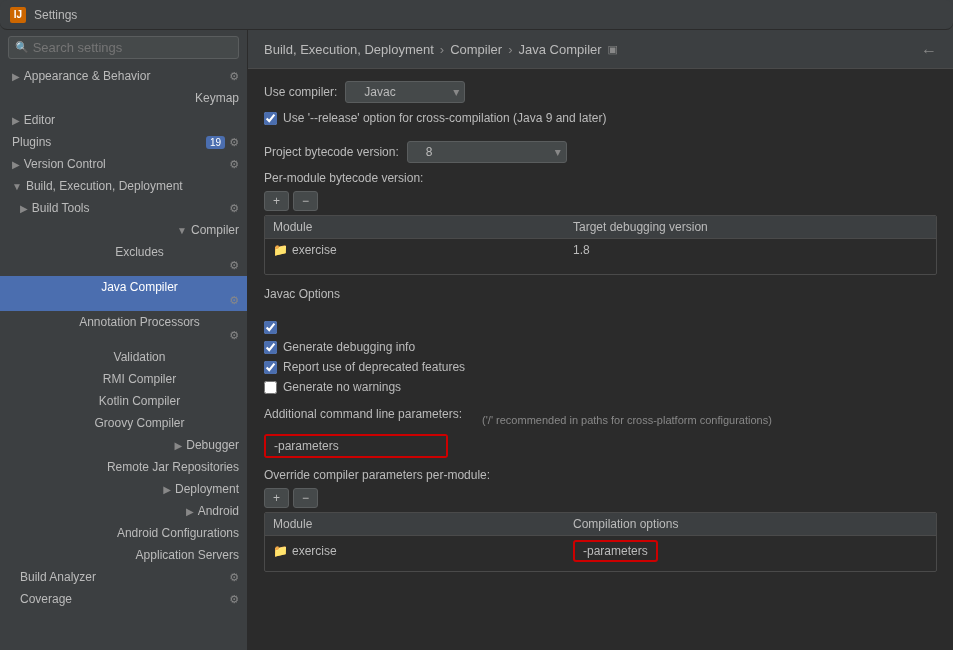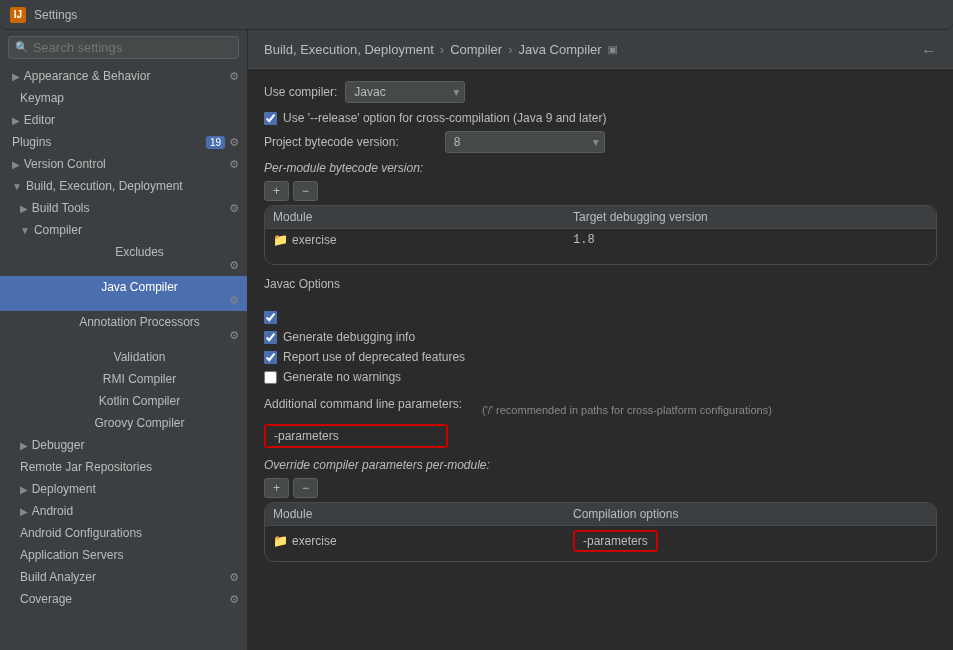--- a/index.html
+++ b/index.html
@@ -68,21 +68,21 @@
       border-radius: 3px;
       padding: 1px 4px;
       font-size: 10px;
     }
     .nav-item .gear-icon {
       margin-left: auto;
       color: #888;
       font-size: 11px;
     }
 
-    .nav-indent-1 { padding-left: 20px; }
+    .nav-indent-1 { padding-left: 20px; justify-content: flex-end; }
     .nav-indent-2 { padding-left: 40px; flex-direction: column; }
 
     
     .content {
       flex: 1;
       background: #2b2b2b;
       overflow-y: auto;
       display: flex;
       flex-direction: column;
     }
@@ -110,21 +110,21 @@
       display: flex;
       align-items: center;
       margin-bottom: 8px;
     }
     .form-label { color: #bbbbbb; font-size: 12px; margin-right: 8px; }
 
     .dropdown {
       background: #45494a;
       border: 1px solid #5a5d5e;
       border-radius: 3px;
-      padding: 3px 24px 3px 8px;
+      padding: 3px 24px 3px 18px;
       color: #bbbbbb;
       font-size: 12px;
       appearance: none;
       -webkit-appearance: none;
       outline: none;
       cursor: pointer;
       position: relative;
       min-width: 120px;
     }
     .dropdown-wrap { position: relative; display: inline-block; }
@@ -134,21 +134,21 @@
       display: flex;
       align-items: center;
       margin-bottom: 6px;
       color: #bbbbbb;
       font-size: 12px;
     }
     .checkbox-row input[type=checkbox] { margin-right: 6px; accent-color: #4b6eaf; }
 
     .table-container {
       border: 1px solid #4a4a4a;
-      border-radius: 10px;
+      border-radius: 2px;
       overflow: hidden;
       margin-bottom: 12px;
       background: #2b2b2b;
     }
     .table-header {
       background: #3c3f41;
       display: flex;
       padding: 4px 8px;
       font-size: 12px;
       color: #bbbbbb;
@@ -160,21 +160,21 @@
     .table-row-item {
       display: flex;
       align-items: center;
       padding: 4px 8px;
       font-size: 12px;
       color: #bbbbbb;
       border-bottom: 1px solid #3c3c3c;
     }
     .table-row-item:last-child { border-bottom: none; }
     .table-row-item .col-module { flex: 0 0 300px; display: flex; align-items: center; }
-    .table-row-item .col-value { flex: 1; font-family: Liberation Mono, monospace; }
+    .table-row-item .col-value { flex: 1; }
 
     .folder-icon { color: #6a8db5; margin-right: 4px; font-size: 12px; }
 
     .toolbar-btn {
       background: #45494a;
       border: 1px solid #5a5d5e;
       border-radius: 3px;
       color: #bbbbbb;
       font-size: 12px;
       padding: 2px 8px;
@@ -204,21 +204,21 @@
       font-size: 12px;
       padding: 3px 8px;
       outline: none;
       width: 180px;
     }
 
     .hint-text { color: #888; font-size: 11px; margin-left: 12px; margin-top: 12px; }
 
     .back-btn { color: #888; font-size: 16px; cursor: pointer; background: none; border: none; }
 
-    .per-module-label { color: #bbbbbb; font-size: 12px; margin-bottom: 6px; font-style: italic; }
+    .per-module-label { color: #bbbbbb; font-size: 12px; margin-bottom: 6px; }
 
     .table-header2 {
       background: #3c3f41;
       display: flex;
       padding: 4px 8px;
       font-size: 12px;
       color: #bbbbbb;
       border-bottom: 1px solid #4a4a4a;
     }
     .col-module2 { flex: 0 0 300px; }
@@ -372,21 +372,21 @@
             <option>Ajc</option>
           </select>
         </div>
       </div>
 
       <div class="checkbox-row">
         <input type="checkbox" checked="" style="">
         <span>Use '--release' option for cross-compilation (Java 9 and later)</span>
       </div>
 
-      <div class="form-row" style="margin-top:6px;gap:38px;">
+      <div class="form-row" style="margin-top:16px;">
         <span class="form-label">Project bytecode version:</span>
         <div class="dropdown-wrap">
           <select class="dropdown" style="min-width:160px;">
             <option>8</option><option>9</option><option>10</option><option>11</option>
           </select>
         </div>
       </div>
 
       <div class="per-module-label">Per-module bytecode version:</div>
 

